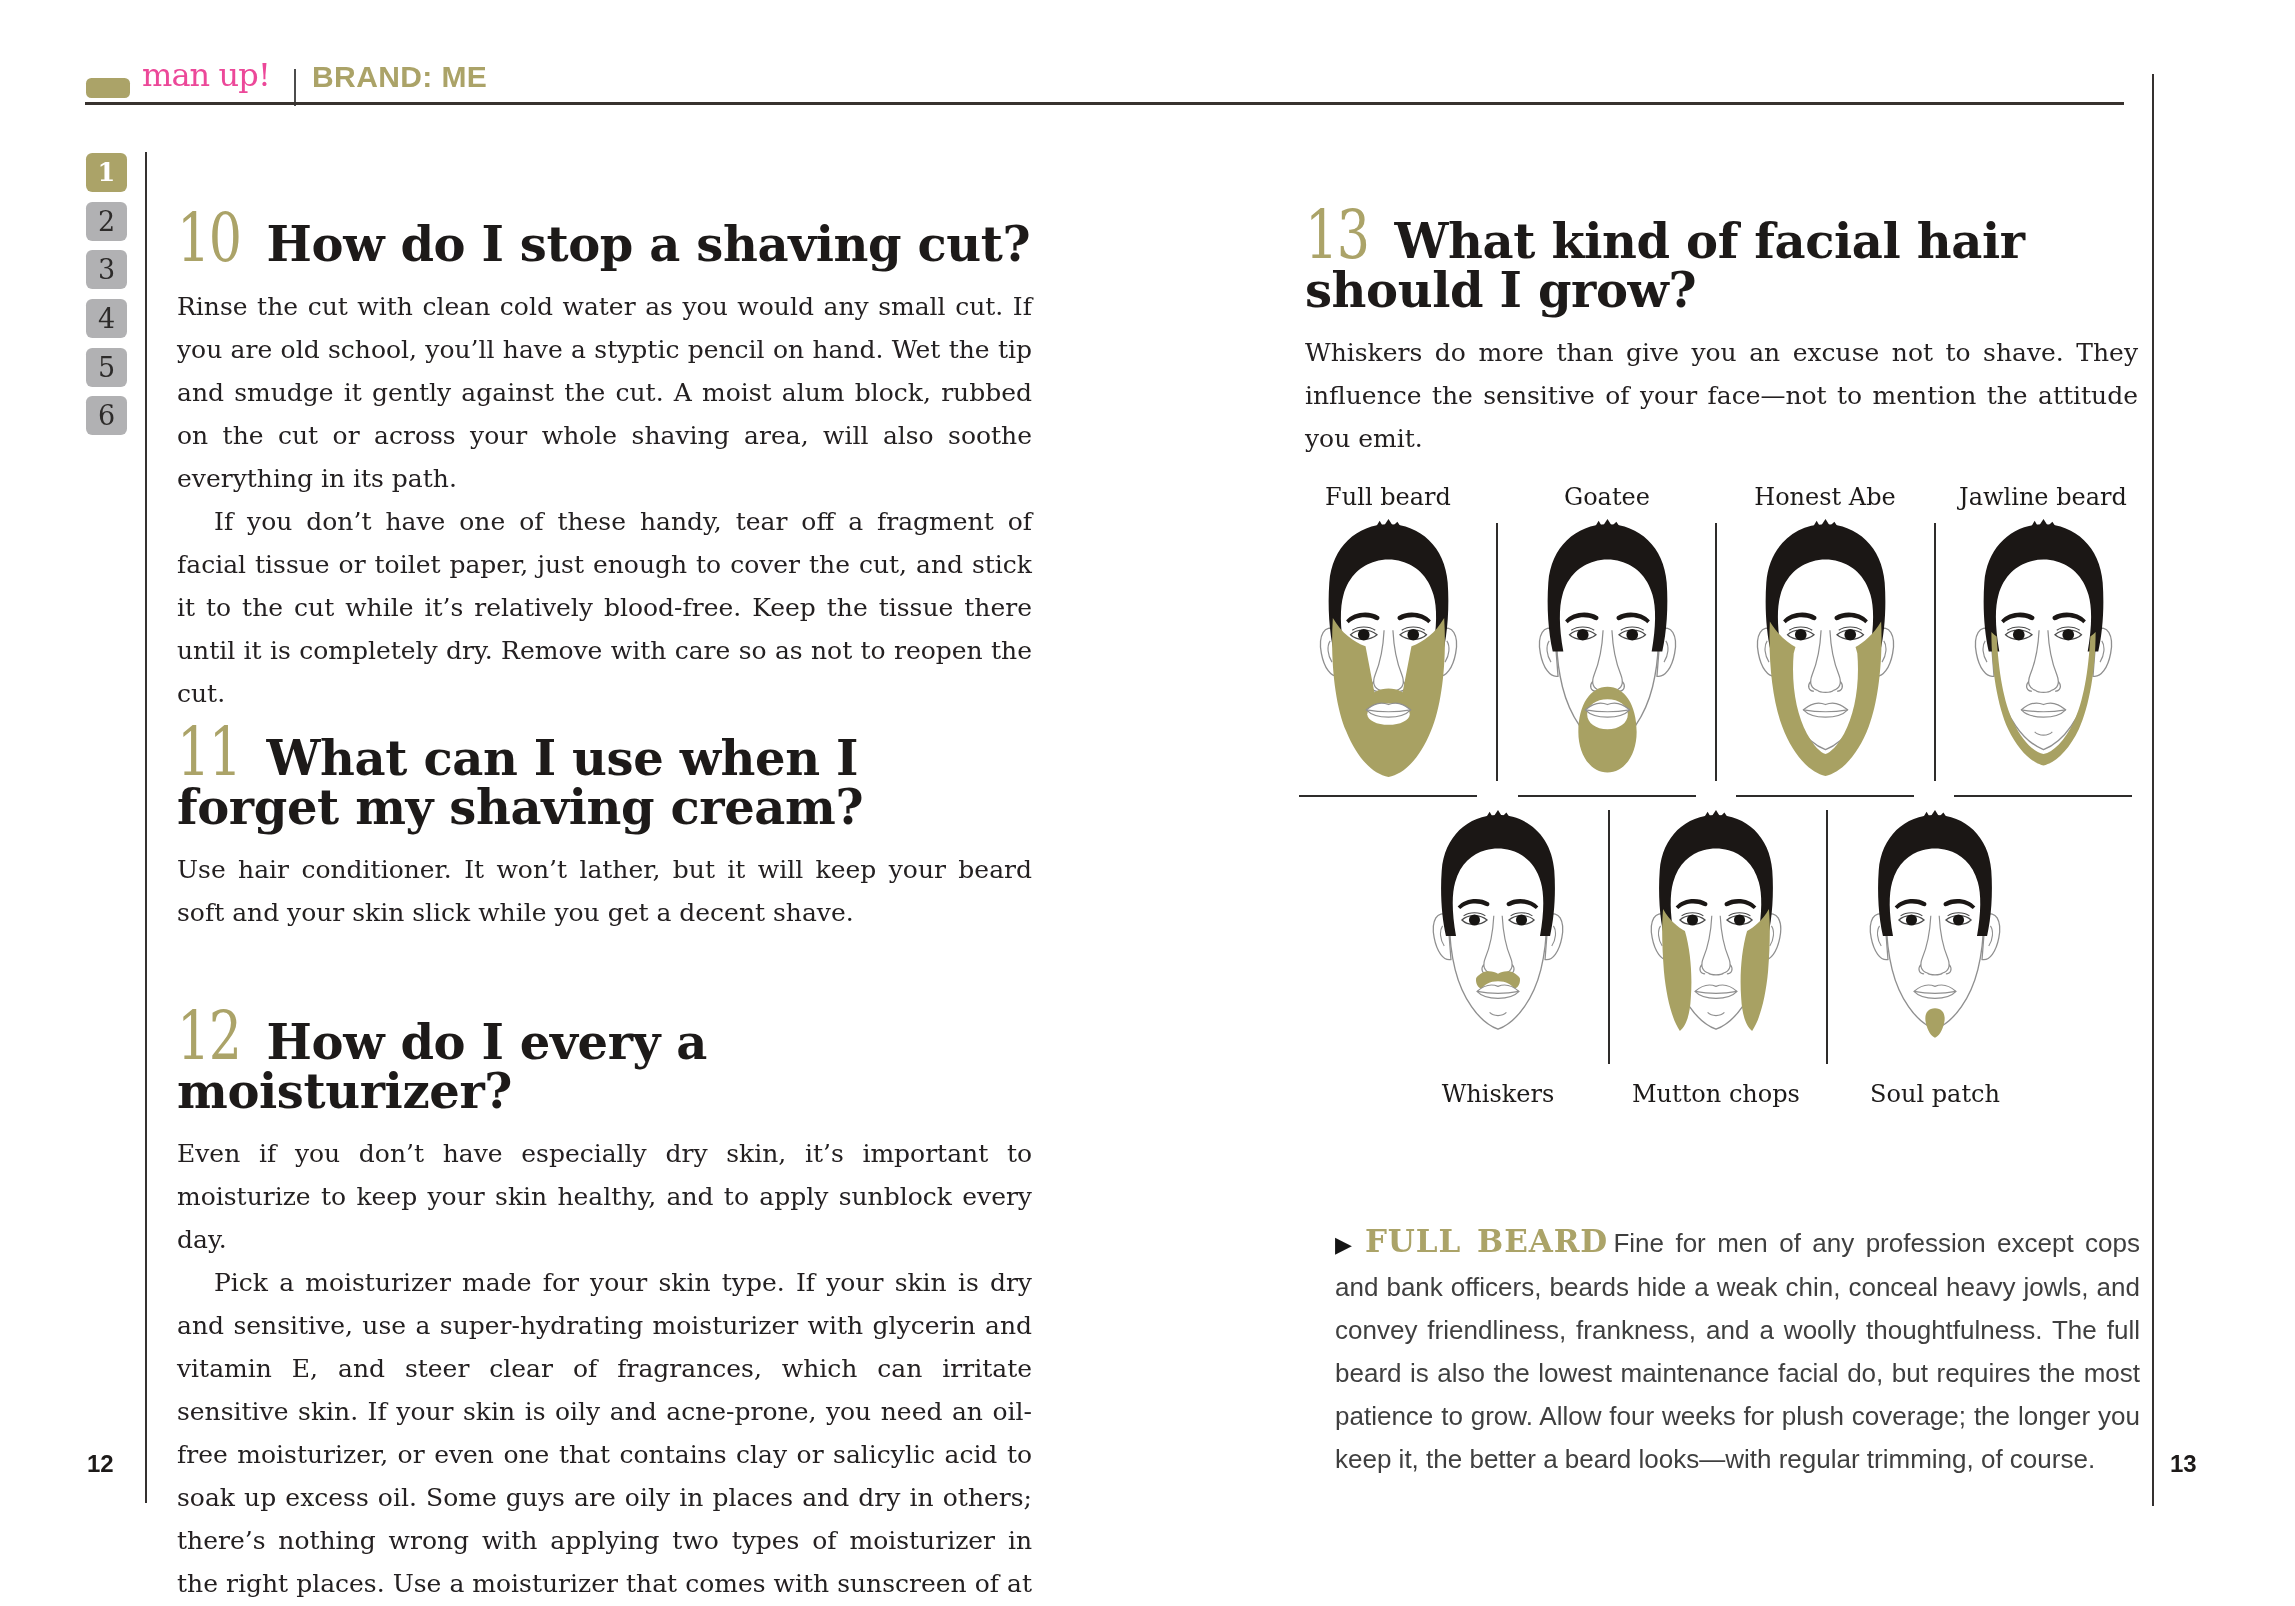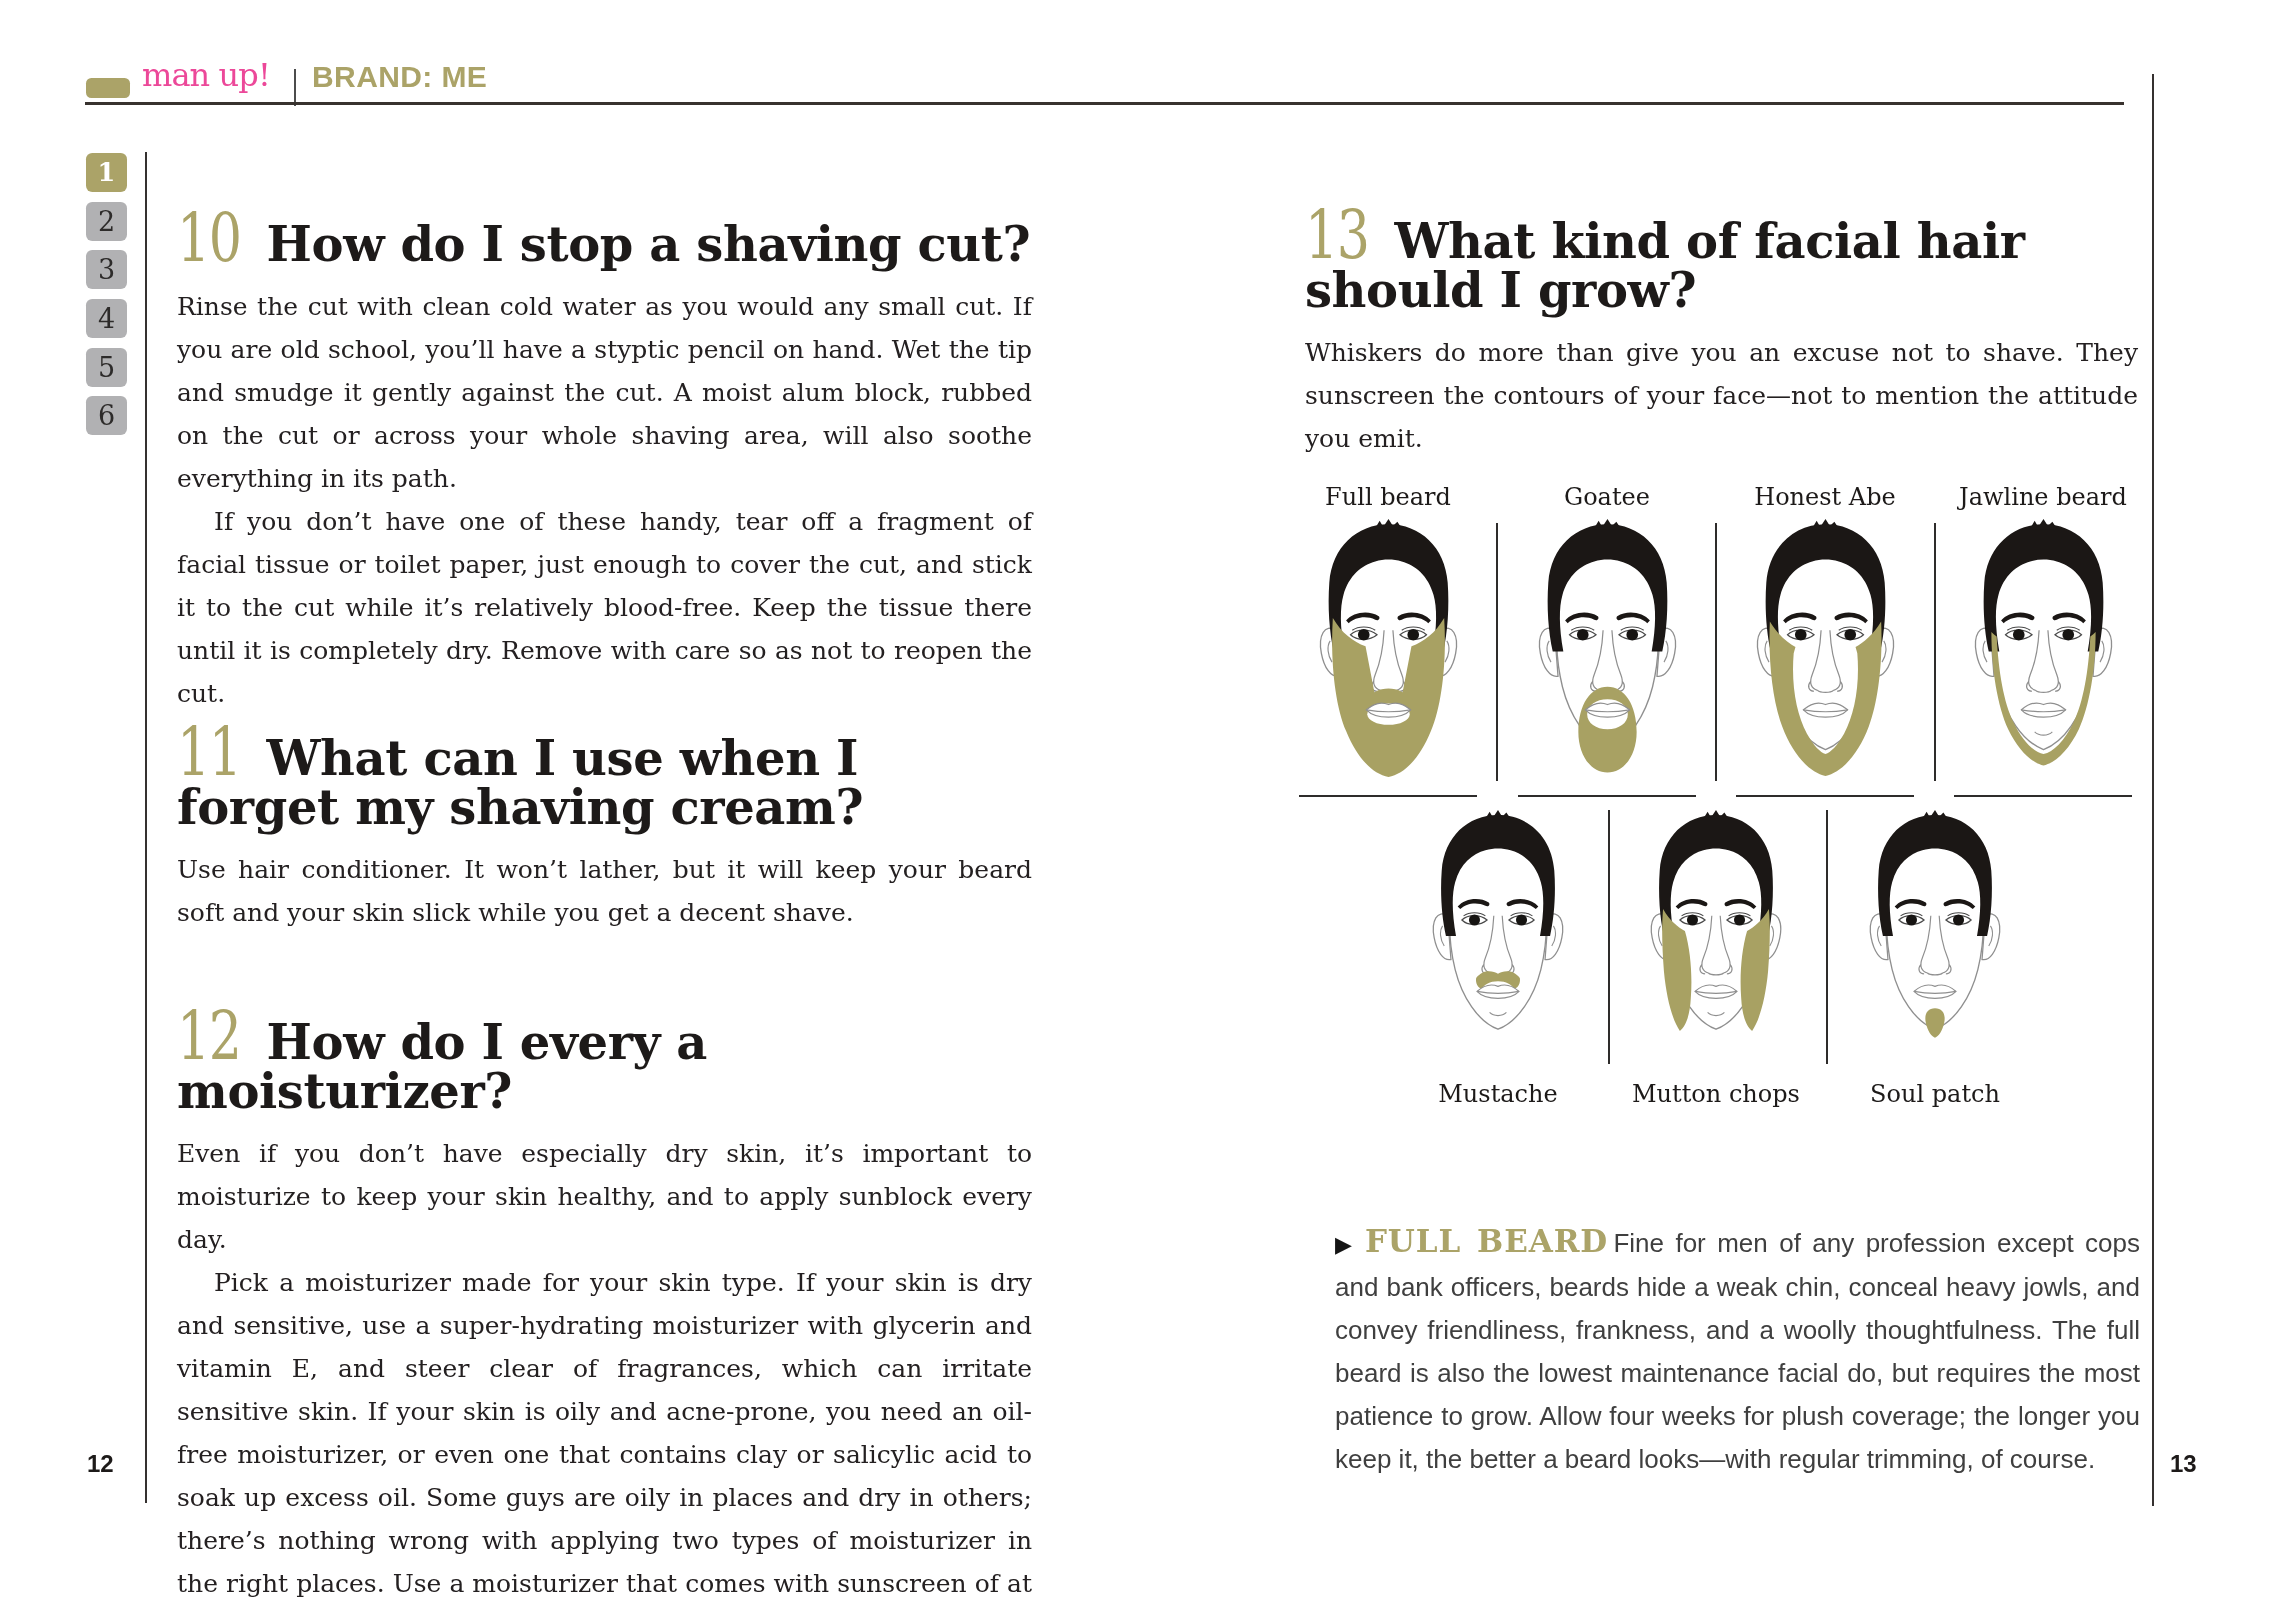--- a/index.html
+++ b/index.html
@@ -103,21 +103,21 @@
     <p class="qp">Even if you don’t have especially dry skin, it’s important to moisturize to keep your skin healthy, and to apply sunblock every day.</p>
     <p class="qp indent">Pick a moisturizer made for your skin type. If your skin is dry and sensitive, use a super-hydrating moisturizer with glycerin and vitamin E, and steer clear of fragrances, which can irritate sensitive skin. If your skin is oily and acne-prone, you need an oil-free moisturizer, or even one that contains clay or salicylic acid to soak up excess oil. Some guys are oily in places and dry in others; there’s nothing wrong with applying two types of moisturizer in the right places. Use a moisturizer that comes with sunscreen of at least SPF 15.</p>
   </section>
 
   <section class="q right" style="top:205px">
     <div class="qhead">
       <span class="qnum">13</span>
       <span class="qtitle">What kind of facial hair
 should I grow?</span>
     </div>
-    <p class="qp">Whiskers do more than give you an excuse not to shave. They sunscreen the contours of your face—not to mention the attitude you emit.</p>
+    <p class="qp">Whiskers do more than give you an excuse not to shave. They influence the sensitive of your face—not to mention the attitude you emit.</p>
   </section>
 
   <div id="face-grid">
       <div class="face-label" style="left: 1282px; top: 484px;">Full beard</div>
       <div class="face-box" style="left: 1300px; top: 519px;"><svg width="177" height="265" viewBox="0 0 200 300">
           <path d="M 40,126 C 28,118 20,132 24,152 C 27,168 35,180 44,178 Z" fill="#fff" stroke="#8f8f8f" stroke-width="1.5"></path>
           <path d="M 160,126 C 172,118 180,132 176,152 C 173,168 165,180 156,178 Z" fill="#fff" stroke="#8f8f8f" stroke-width="1.5"></path>
           <path d="M 34,138 C 30,144 31,154 36,162 M 166,138 C 170,144 169,154 164,162" fill="none" stroke="#8f8f8f" stroke-width="1.3"></path>
           <path d="M 46,88 C 41,120 41,158 49,190 C 57,222 76,252 100,261 C 124,252 143,222 151,190 C 159,158 159,120 154,88 C 149,56 126,38 100,38 C 74,38 51,56 46,88 Z" fill="#fff" stroke="#8f8f8f" stroke-width="1.6"></path>
           <path d="M 100,6 C 64,6 36,32 33,72 C 31,100 33,128 38,150 L 50,150 C 45,122 45,100 49,86 C 55,64 70,52 85,48 C 95,45 105,45 115,48 C 130,52 145,64 151,86 C 155,100 155,122 150,150 L 162,150 C 167,128 169,100 167,72 C 164,32 136,6 100,6 Z" fill="#1b1715"></path>
@@ -216,21 +216,21 @@
           <circle cx="72" cy="131" r="6.6" fill="#161412"></circle>
           <path d="M 113,131 C 121,124 136,124 143,131 C 136,138 121,138 113,131 Z" fill="#fff" stroke="#4a4a4a" stroke-width="1.4"></path>
           <circle cx="128" cy="131" r="6.6" fill="#161412"></circle>
           <path d="M 59,126 C 66,121 78,121 85,126 M 115,126 C 122,121 134,121 141,126" fill="none" stroke="#4a4a4a" stroke-width="1.2"></path>
           <path d="M 95,126 C 94,146 90,164 85,176 C 81,186 84,192 91,194 M 105,126 C 106,146 110,164 115,176 C 119,186 116,192 109,194 M 91,194 C 94,197 106,197 109,194 M 83,184 C 79,189 81,195 87,195 M 117,184 C 121,189 119,195 113,195" fill="none" stroke="#8f8f8f" stroke-width="1.4"></path>
           <path d="M 74,200 C 82,189 94,191 100,195 C 106,191 118,189 126,200 C 127,206 124,212 119,213 C 116,208 110,204 100,204 C 90,204 84,208 81,213 C 76,212 73,206 74,200 Z" fill="#a8a163"></path>
           <path d="M 75,216 C 84,208 93,207 100,210 C 107,207 116,208 125,216 C 115,227 85,227 75,216 Z" fill="#fff" stroke="#8f8f8f" stroke-width="1.4"></path>
           <path d="M 75,216 C 92,219 108,219 125,216" fill="none" stroke="#8f8f8f" stroke-width="1.4"></path>
           <path d="M 90,241 C 95,246 105,246 110,241" fill="none" stroke="#8f8f8f" stroke-width="1.3"></path>
         </svg></div>
-      <div class="face-label" style="left: 1392px; top: 1081px;">Mustache</div>
+      <div class="face-label" style="left: 1392px; top: 1081px;">Whiskers</div>
       <div class="face-box" style="left: 1632px; top: 810px;"><svg width="168" height="252" viewBox="0 0 200 300">
           <path d="M 40,126 C 28,118 20,132 24,152 C 27,168 35,180 44,178 Z" fill="#fff" stroke="#8f8f8f" stroke-width="1.5"></path>
           <path d="M 160,126 C 172,118 180,132 176,152 C 173,168 165,180 156,178 Z" fill="#fff" stroke="#8f8f8f" stroke-width="1.5"></path>
           <path d="M 34,138 C 30,144 31,154 36,162 M 166,138 C 170,144 169,154 164,162" fill="none" stroke="#8f8f8f" stroke-width="1.3"></path>
           <path d="M 46,88 C 41,120 41,158 49,190 C 57,222 76,252 100,261 C 124,252 143,222 151,190 C 159,158 159,120 154,88 C 149,56 126,38 100,38 C 74,38 51,56 46,88 Z" fill="#fff" stroke="#8f8f8f" stroke-width="1.6"></path>
           <path d="M 100,6 C 64,6 36,32 33,72 C 31,100 33,128 38,150 L 50,150 C 45,122 45,100 49,86 C 55,64 70,52 85,48 C 95,45 105,45 115,48 C 130,52 145,64 151,86 C 155,100 155,122 150,150 L 162,150 C 167,128 169,100 167,72 C 164,32 136,6 100,6 Z" fill="#1b1715"></path>
           <path d="M 84,12 L 90,2 L 94,9 L 100,0 L 105,8 L 110,3 L 116,12 Z" fill="#1b1715"></path>
           <path d="M 52,115 C 60,105 78,103 89,110 C 91,112 89,116 85,114 C 75,109 62,111 55,118 Z" fill="#1b1715"></path>
           <path d="M 148,115 C 140,105 122,103 111,110 C 109,112 111,116 115,114 C 125,109 138,111 145,118 Z" fill="#1b1715"></path>
           <path d="M 57,131 C 64,124 79,124 87,131 C 79,138 64,138 57,131 Z" fill="#fff" stroke="#4a4a4a" stroke-width="1.4"></path>

